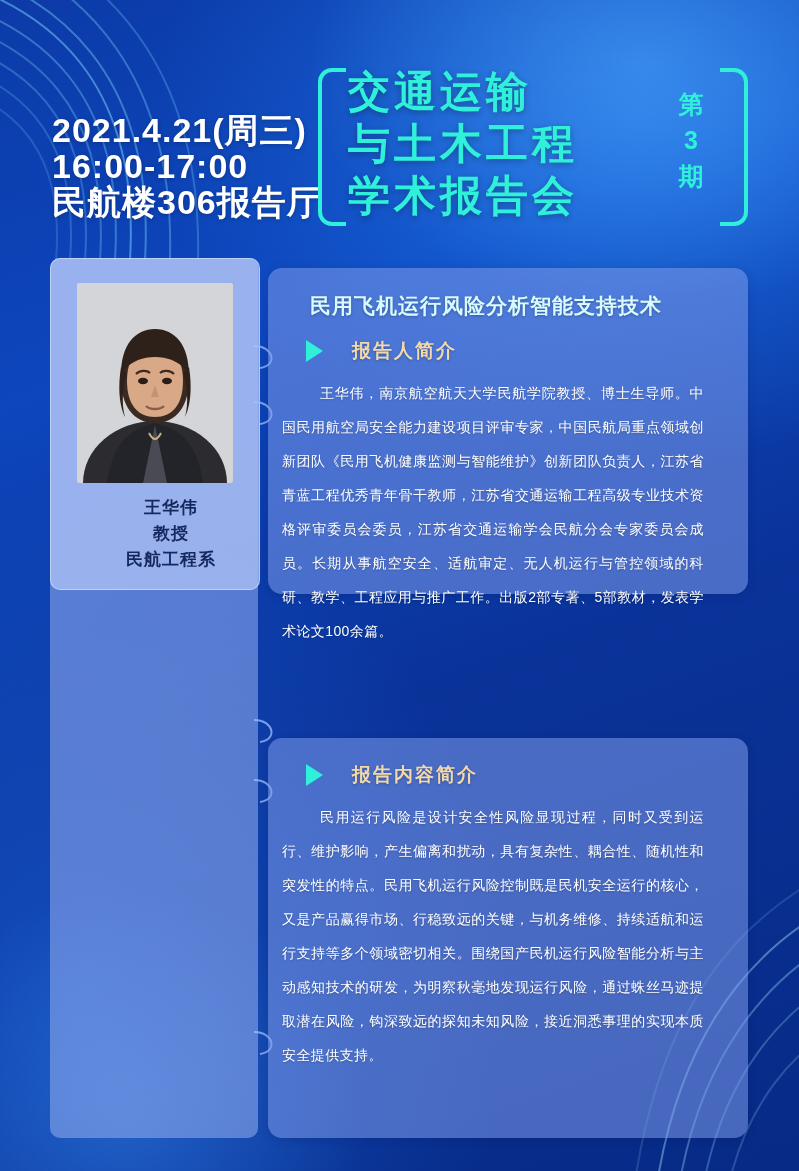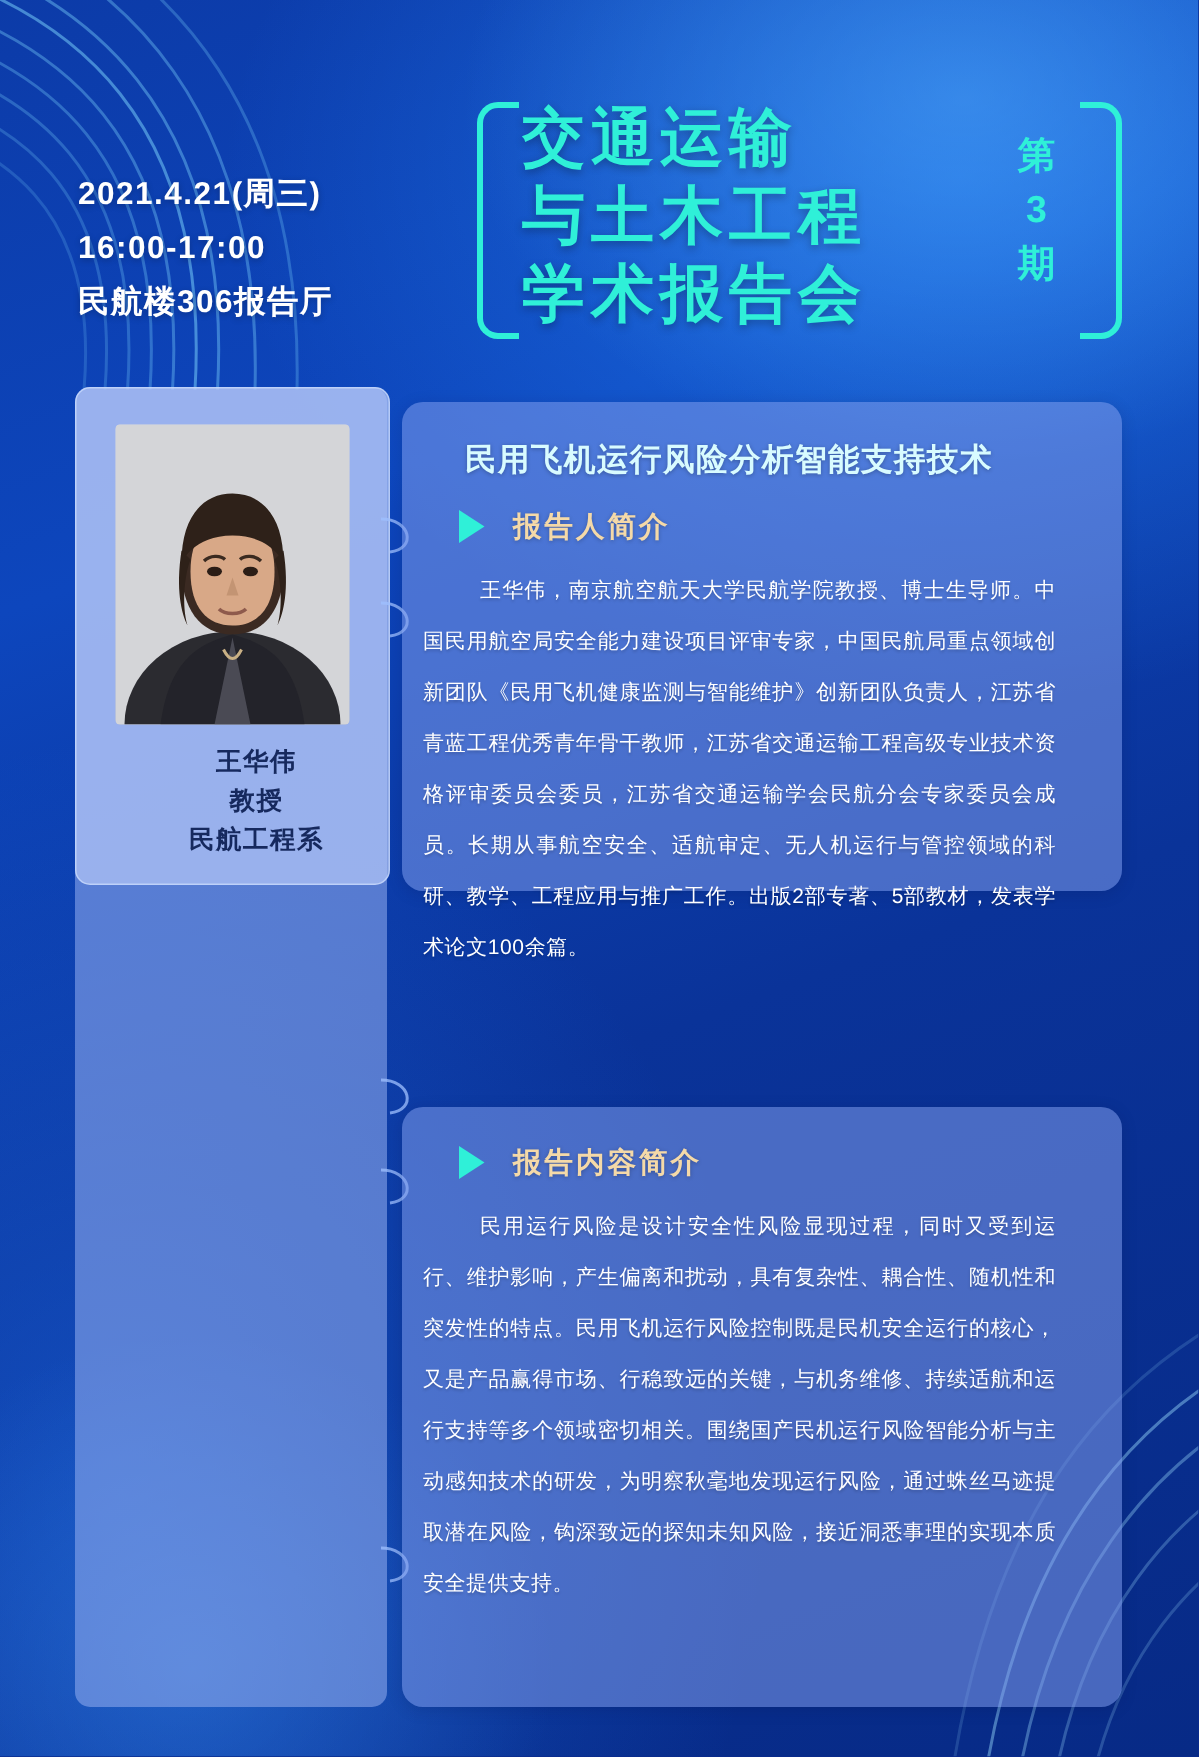--- a/index.html
+++ b/index.html
@@ -70,21 +70,21 @@
     height: 250px;
   }
   .meta {
     position: absolute;
     left: 52px;
     top: 112px;
     color: #ffffff;
     letter-spacing: 1px;
   }
   .meta div {
-    font-size: 21px;
+    font-size: 34px;
     font-weight: bold;
     line-height: 36px;
     text-shadow: 0 1px 4px rgba(0,0,0,0.25);
   }
   .title-block {
     position: absolute;
     left: 318px;
     top: 60px;
     width: 430px;
     height: 170px;
@@ -198,21 +198,21 @@
     font-weight: bold;
     color: #d8fbff;
     letter-spacing: 1px;
     text-shadow: 0 1px 3px rgba(0,0,0,0.28);
   }
   .section-head {
     position: absolute;
     left: 38px;
     display: flex;
     align-items: center;
-    gap: 19px;
+    gap: 29px;
   }
   .sh-top { top: 70px; }
   .sh-bottom { top: 24px; }
   .tri {
     width: 0;
     height: 0;
     border-left: 17px solid #2ff0d8;
     border-top: 11px solid transparent;
     border-bottom: 11px solid transparent;
   }

